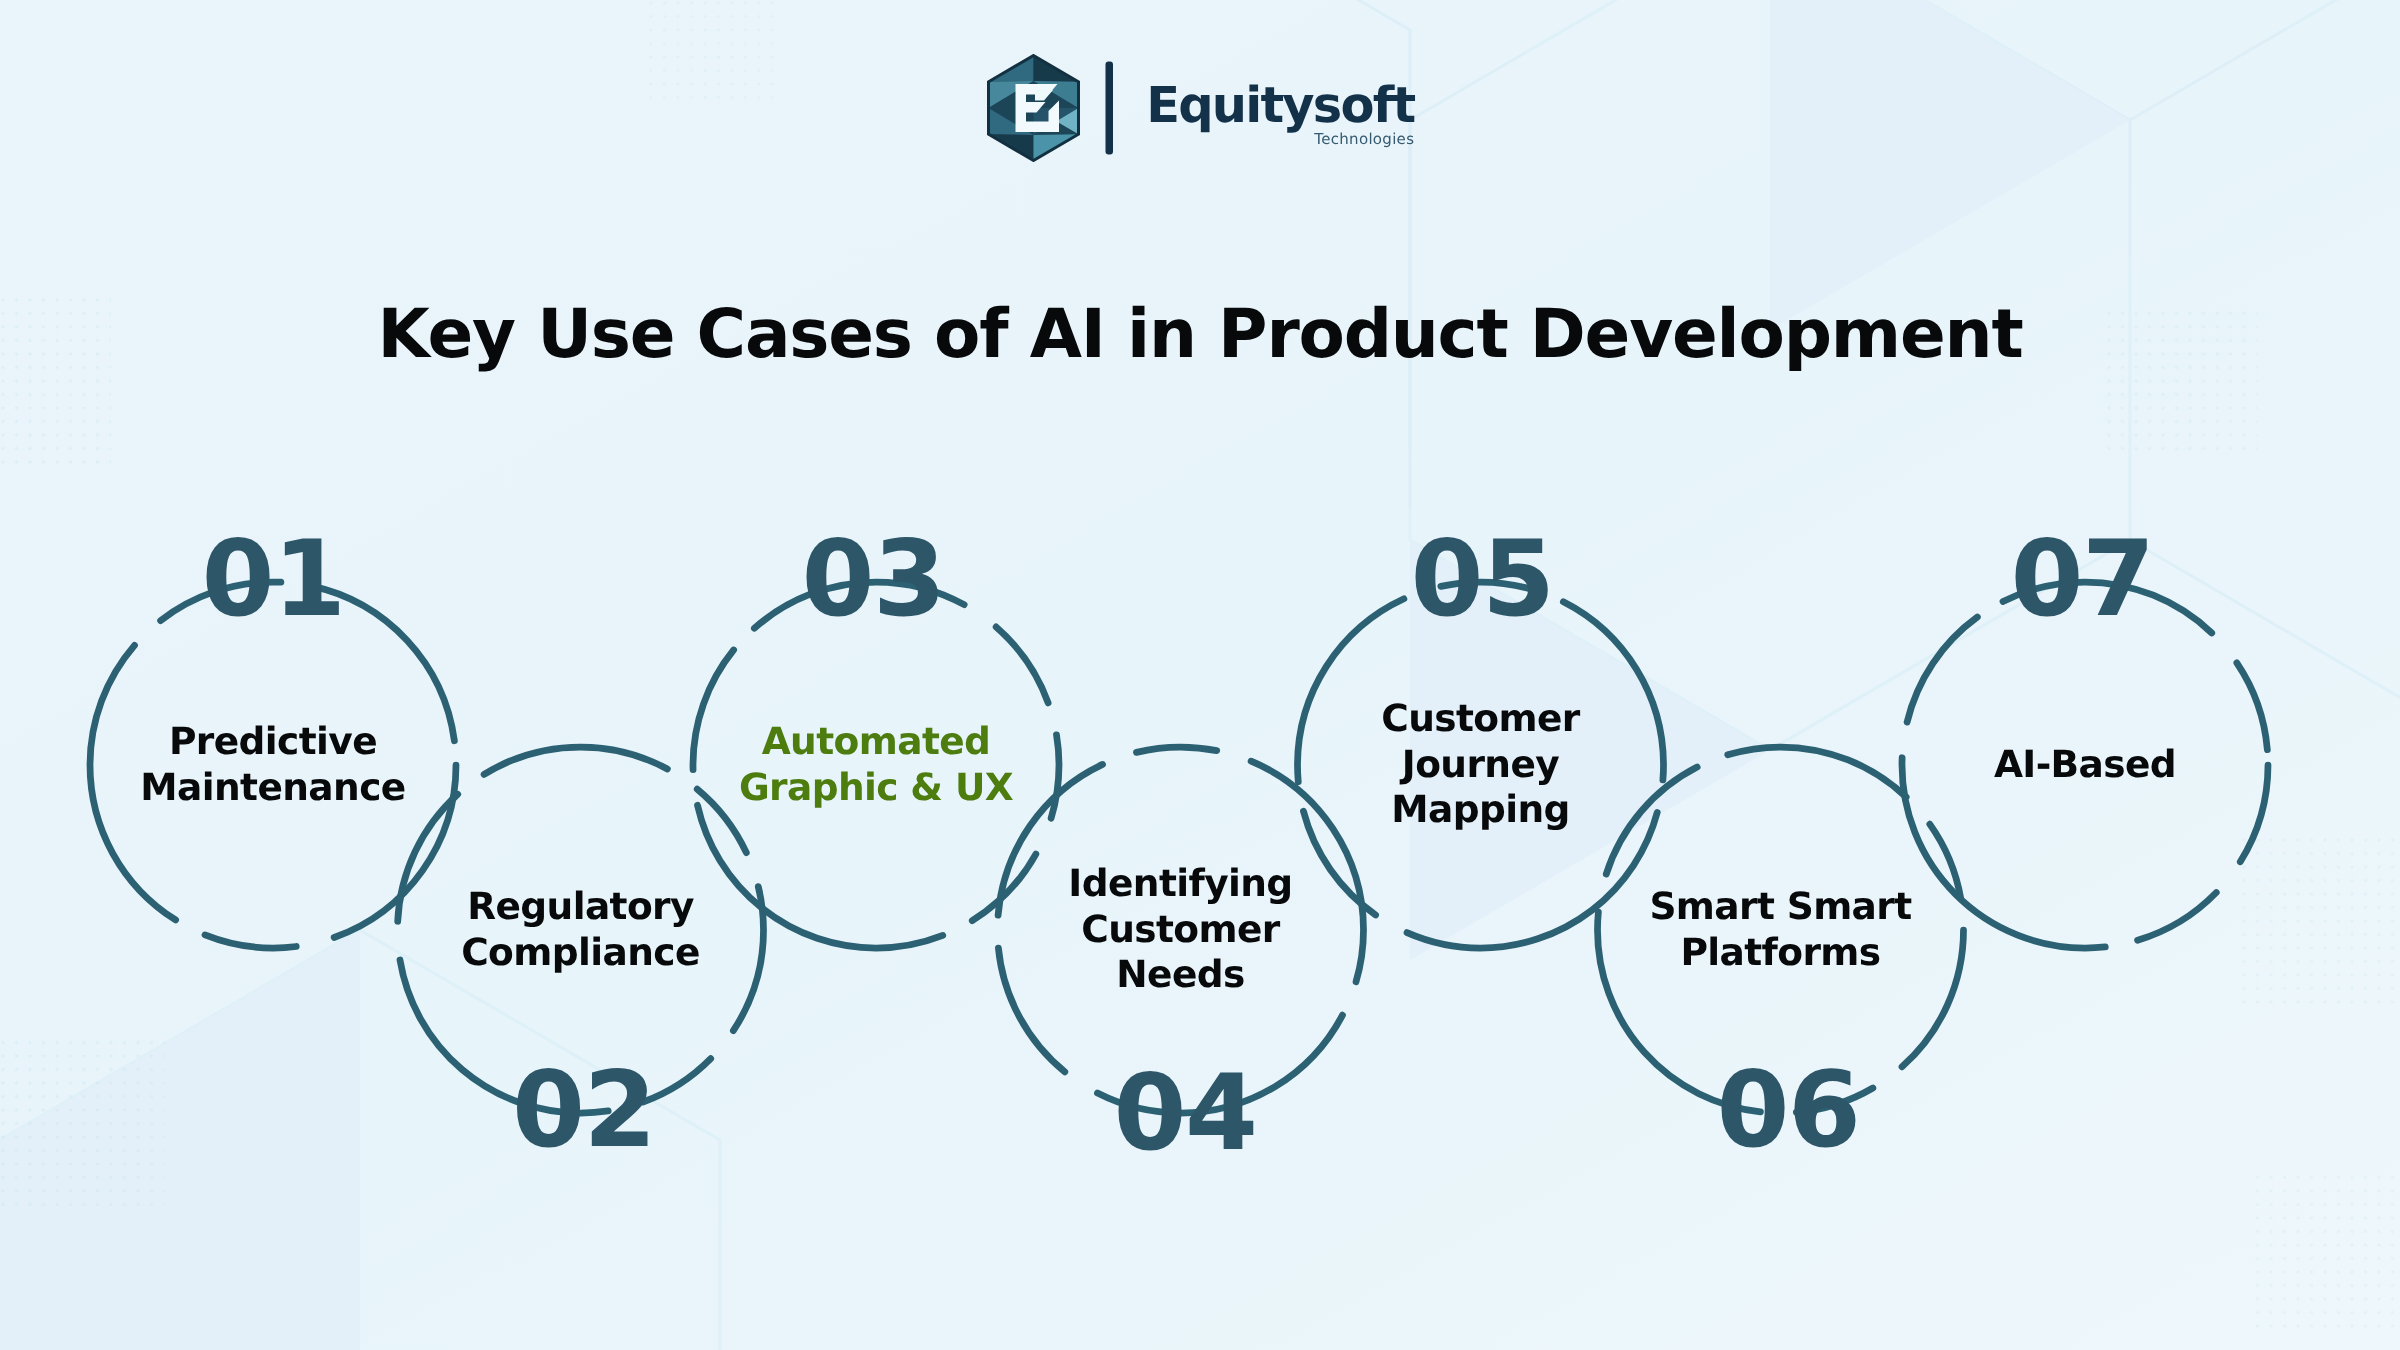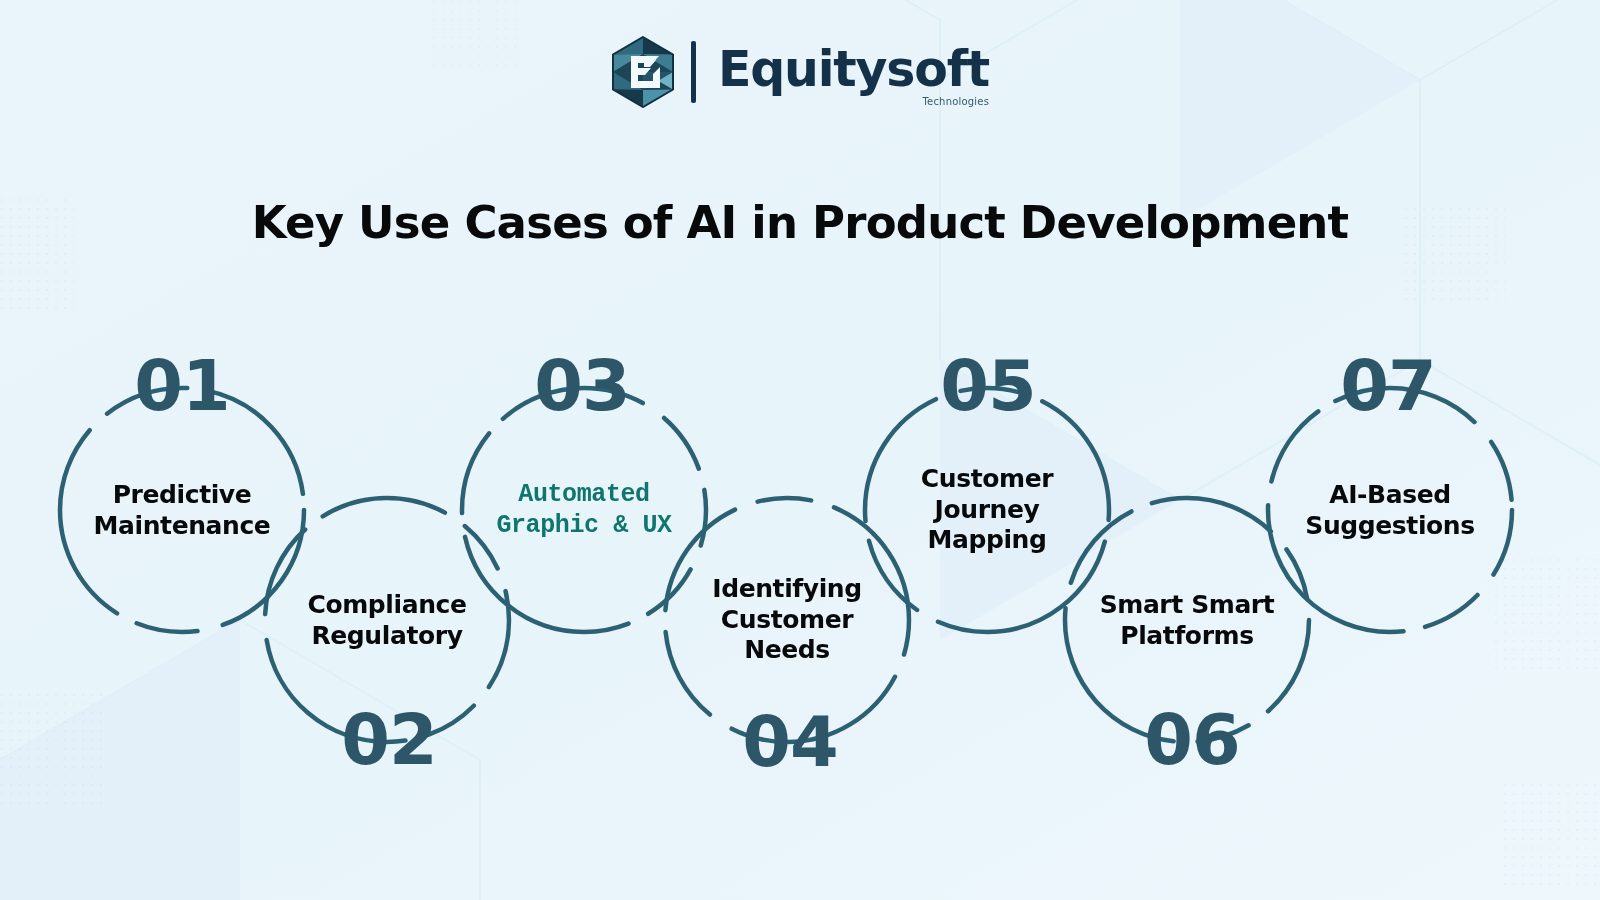--- a/index.html
+++ b/index.html
@@ -45,21 +45,21 @@
   #logo-divider {
     width:5px; height:62px;
     background:#13324a;
     border-radius:2px;
     margin:0 8px 0 2px;
   }
 
   #logo-wordblock { position:relative; padding-bottom:4px; }
   #logo-word {
     font-family:"DejaVu Sans", sans-serif;
-    font-size:49px;
+    font-size:33px;
     font-weight:bold;
     letter-spacing:-1.2px;
     color:#13324a;
     line-height:.98;
   }
   #logo-sub {
     position:absolute;
     right:0; bottom:-9px;
     font-family:"DejaVu Sans", sans-serif;
     font-size:10px;
@@ -210,25 +210,25 @@
       <circle cx="1187" cy="290" r="122" fill="none" stroke="#2c6174" stroke-width="4.5" stroke-linecap="round" stroke-dasharray="128 24 54 24 190 26 96 22" stroke-dashoffset="25"></circle>
       <circle cx="1390" cy="180" r="122" fill="none" stroke="#2c6174" stroke-width="4.5" stroke-linecap="round" stroke-dasharray="150 26 62 22 210 24 86 20" stroke-dashoffset="82"></circle>
     </svg>
   <div id="nodes">
       <div class="node-label" style="left: 182px; top: 180px; color: rgb(7, 9, 11);">
         <div>Predictive</div>
         <div>Maintenance</div>
       </div>
       <div class="node-num" style="left: 182px; top: 56px; color: rgb(46, 86, 105);">01</div>
       <div class="node-label" style="left: 387px; top: 290px; color: rgb(7, 9, 11);">
+        <div>Regulatory</div>
         <div>Compliance</div>
-        <div>Regulatory</div>
       </div>
       <div class="node-num" style="left: 389px; top: 410px; color: rgb(46, 86, 105);">02</div>
-      <div class="node-label" style="left: 584px; top: 180px; color: #0f766e; font-family: Liberation Mono, monospace;">
+      <div class="node-label" style="left: 584px; top: 180px; color: #4d7c0f;">
         <div>Automated</div>
         <div>Graphic &amp; UX</div>
       </div>
       <div class="node-num" style="left: 582px; top: 56px; color: rgb(46, 86, 105);">03</div>
       <div class="node-label" style="left: 787px; top: 290px; color: rgb(7, 9, 11);">
         <div>Identifying</div>
         <div>Customer</div>
         <div>Needs</div>
       </div>
       <div class="node-num" style="left: 790px; top: 412px; color: rgb(46, 86, 105);">04</div>
@@ -238,17 +238,16 @@
         <div>Mapping</div>
       </div>
       <div class="node-num" style="left: 988px; top: 56px; color: rgb(46, 86, 105);">05</div>
       <div class="node-label" style="left: 1187px; top: 290px; color: rgb(7, 9, 11);">
         <div>Smart Smart</div>
         <div>Platforms</div>
       </div>
       <div class="node-num" style="left: 1192px; top: 410px; color: rgb(46, 86, 105);">06</div>
       <div class="node-label" style="left: 1390px; top: 180px; color: rgb(7, 9, 11);">
         <div>AI-Based</div>
-        <div>Suggestions</div>
       </div>
       <div class="node-num" style="left: 1388px; top: 56px; color: rgb(46, 86, 105);">07</div>
     </div>
 </div>
 
 </body></html>

